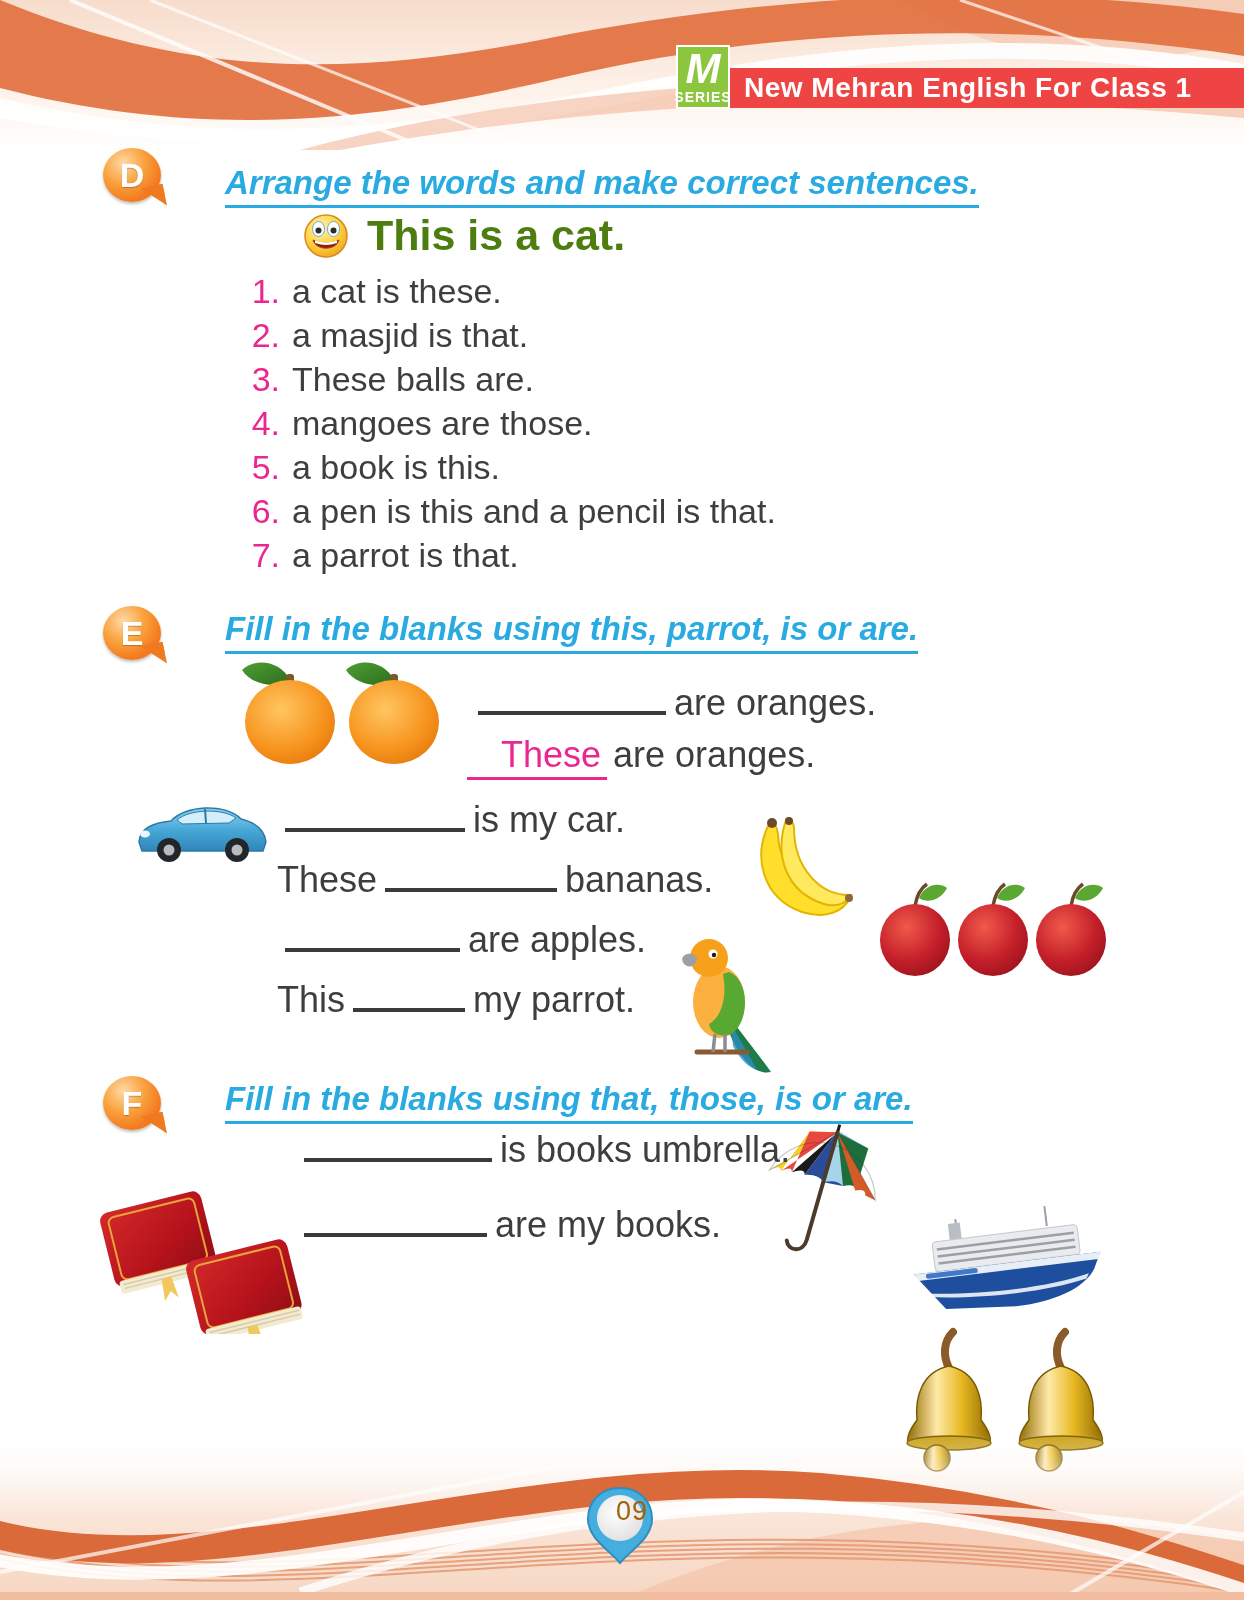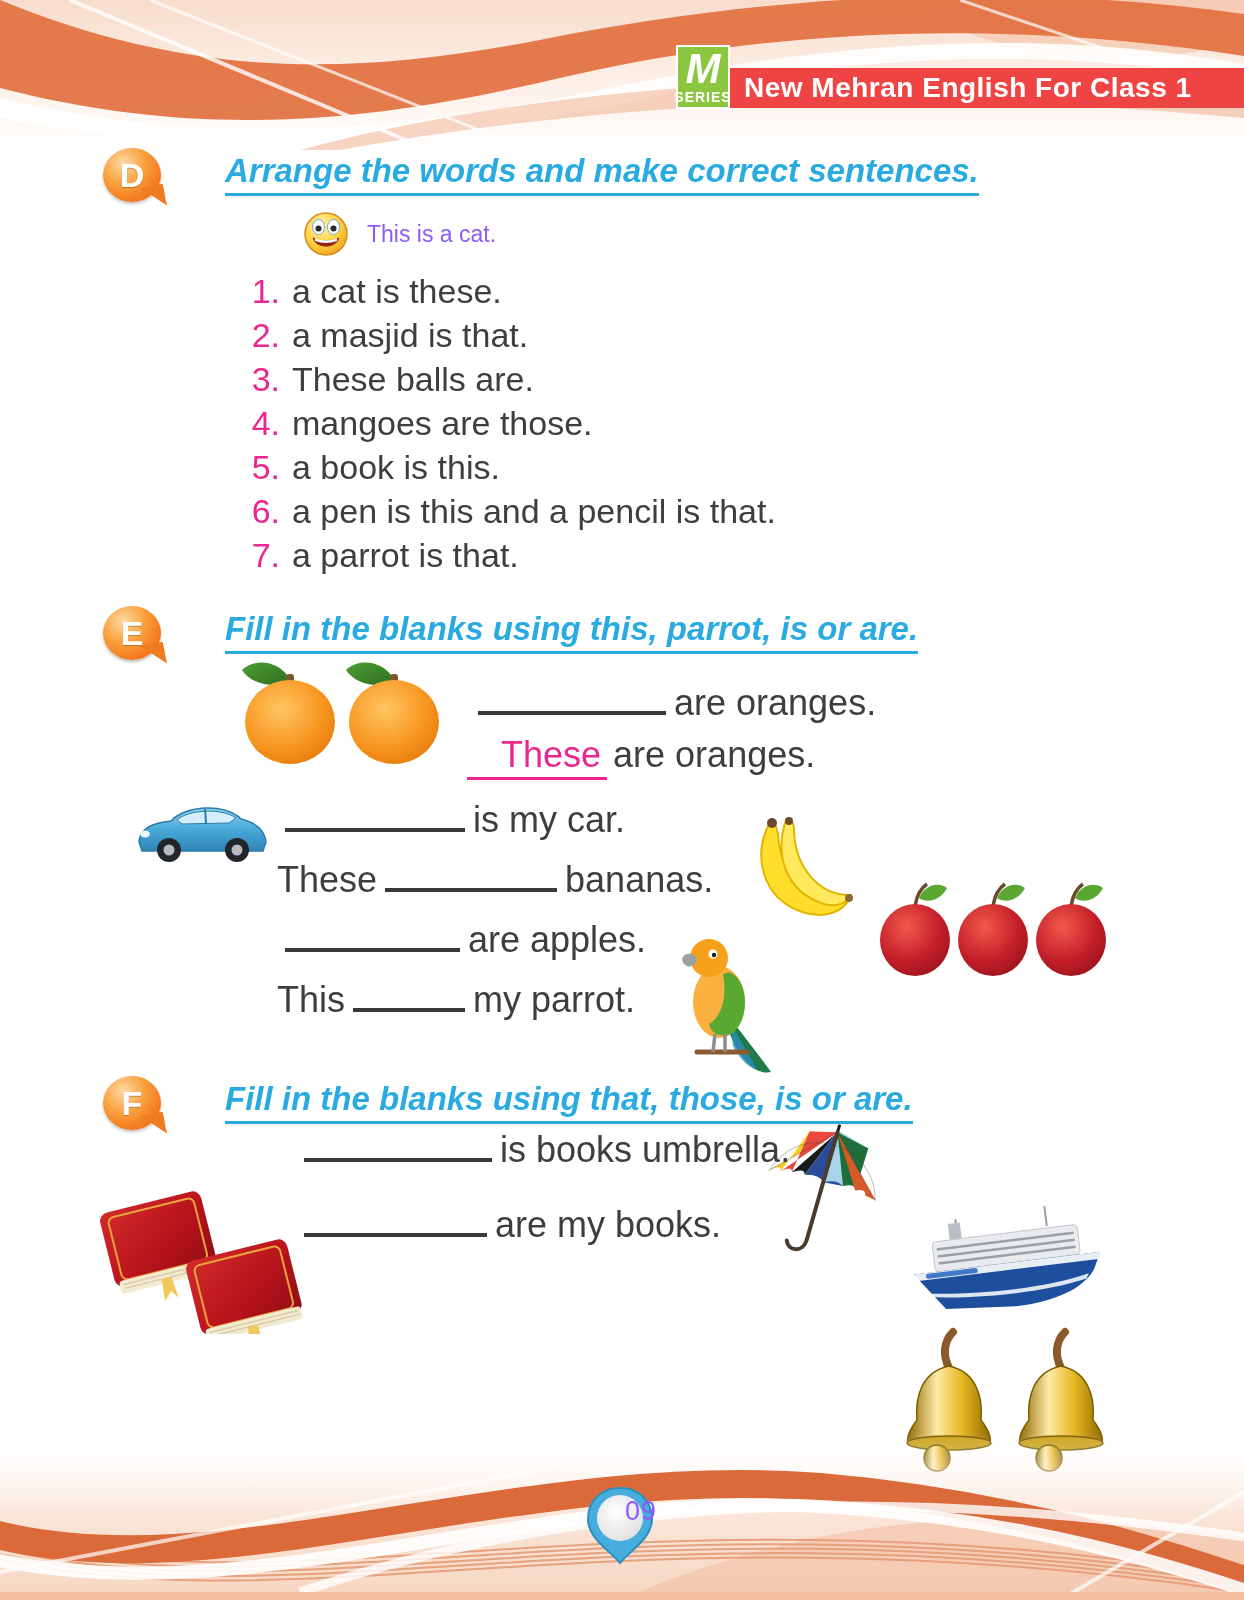--- a/index.html
+++ b/index.html
@@ -47,38 +47,38 @@
 
   
   .sec-heading {
     font-size:33px; font-weight:bold; font-style:italic; color:#29abe2;
     border-bottom:3px solid #29abe2; padding-bottom:3px; white-space:nowrap;
   }
 
   
   .d-item { display:flex; font-size:34px; line-height:36px; }
   .d-num { color:#ec268f; width:40px; text-align:right; margin-right:12px; }
-  #d-example-text { font-size:23px; color:#8b5cf6; }
+  #d-example-text { font-size:43px; color:#4d7c0f;font-weight:bold; }
 
   
   .fill-line { font-size:36px; line-height:40px; white-space:nowrap; color:#3e3e3e; }
   .blank {
     display:inline-block; height:2px; border-bottom:4px solid #3a3a3a;
     margin:0 8px; vertical-align:baseline;
   }
   .answer-word {
     color:#ec268f; border-bottom:3px solid #ec268f;
     padding:0 6px 2px 34px; margin-right:6px;
   }
 
   
   #pin { left:583px; top:1486px; width:74px; height:80px; z-index:6; }
   #pin-number {
-    position:absolute; left:0; top:10px; width:74px; text-align:right;
-    font-size:27px; color:#8b5cf6; letter-spacing:1px;
+    position:absolute; left:12px; top:10px; width:74px; text-align:center;
+    font-size:27px; color:#a16207; letter-spacing:1px;
   }
   #bottom-deco { left:0; top:1432px; width:1244px; height:168px; }
 </style>
 </head>
 <body>
 
 <div id="page">
 
   <svg id="top-deco" class="abs" viewBox="0 0 1244 150" preserveAspectRatio="none">
     <defs>
@@ -102,21 +102,21 @@
     <div id="banner-title">New Mehran English For Class  1</div>
   </div>
   <div id="logo" class="abs">
     <div id="logo-letter">M</div>
     <div id="logo-series">SERIES</div>
   </div>
 
   <div class="badge abs" style="left:103px;top:148px;">
     <span>D</span>
   </div>
-  <div class="sec-heading abs" style="left:225px;top:152px;font-style:italic;">Arrange the words and make correct sentences.</div>
+  <div class="sec-heading abs" style="left:225px;top:164px;font-style:italic;">Arrange the words and make correct sentences.</div>
 
   <div class="abs" style="left:303px;top:211px;display:flex;align-items:center;">
     <svg width="46" height="46" viewBox="0 0 46 46">
       <defs>
         <radialGradient id="smg" cx=".38" cy=".3" r=".8">
           <stop offset="0" stop-color="#fff3b0"></stop>
             <stop offset=".55" stop-color="#fdd23e"></stop>
             <stop offset="1" stop-color="#f09d1d"></stop>
         </radialGradient>
       </defs>

